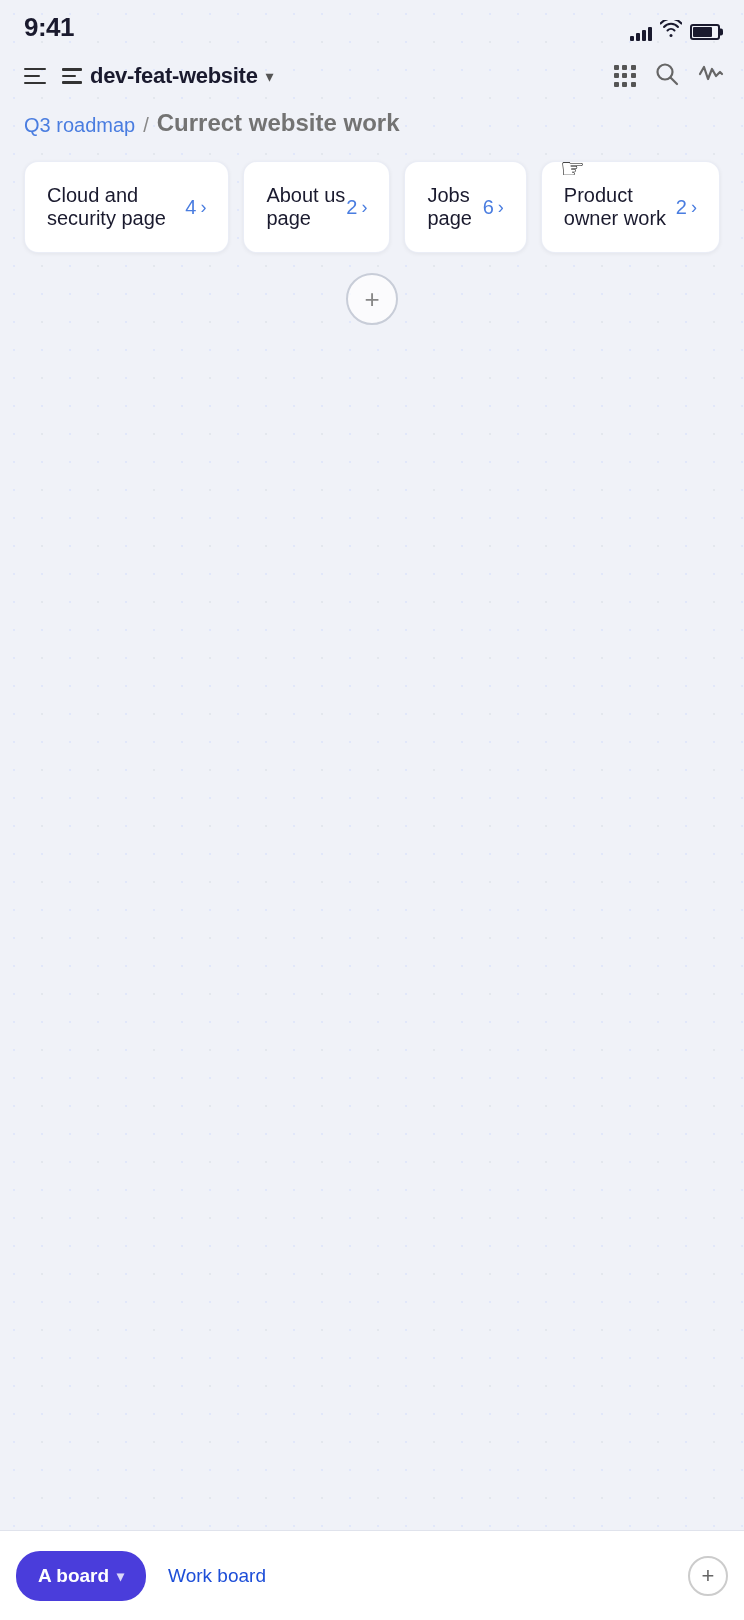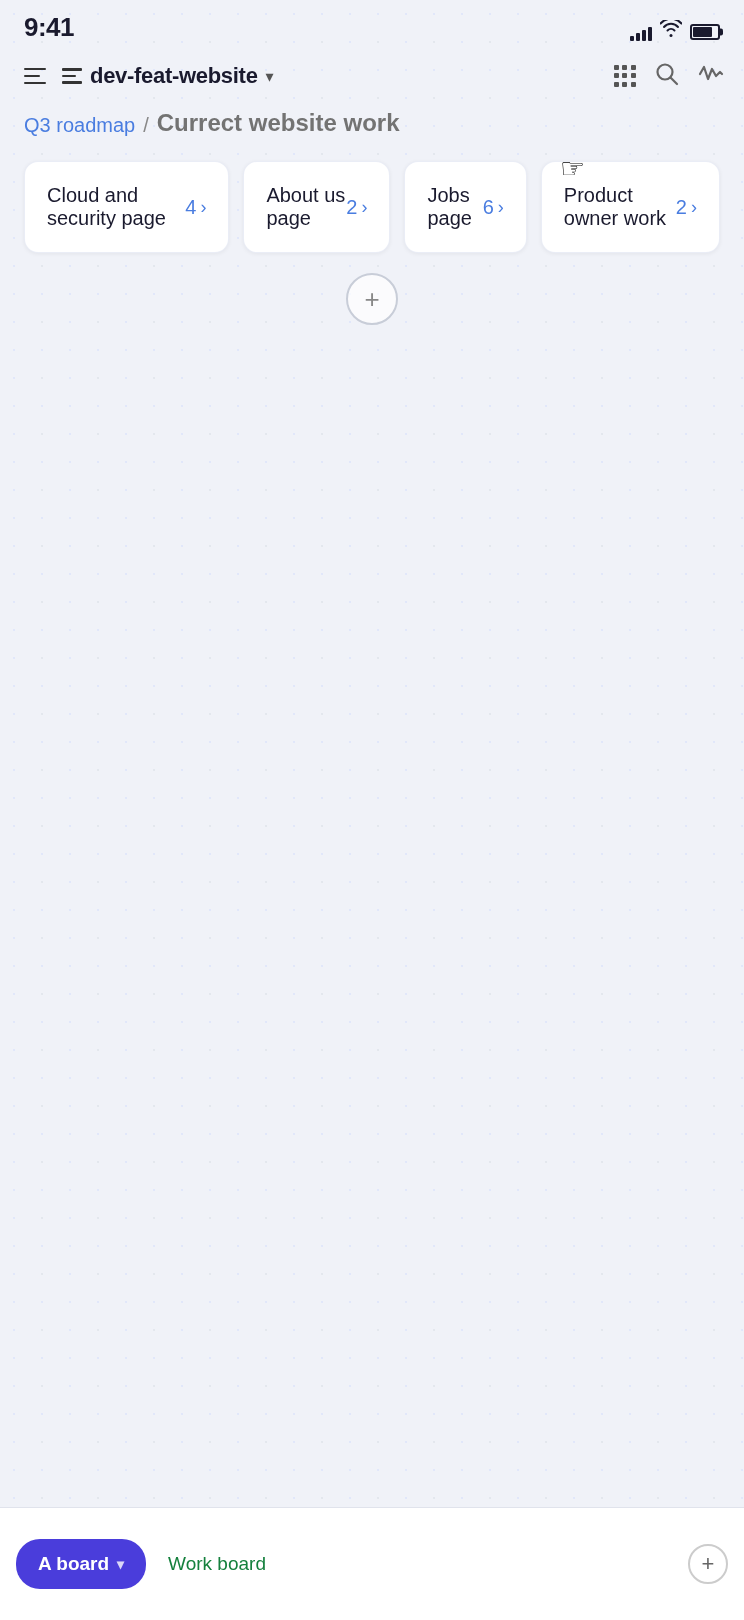--- a/index.html
+++ b/index.html
@@ -291,21 +291,21 @@
       color: #888;
       font-weight: 300;
     }
 
     
     .bottom-bar {
       position: absolute;
       bottom: 0;
       left: 0;
       right: 0;
-      height: 113px;
+      height: 90px;
       background: #ffffff;
       border-top: 1px solid #e0e3ec;
       display: flex;
       align-items: center;
       padding: 0 16px;
       gap: 0;
       z-index: 20;
     }
 
     .bottom-tab-active {
@@ -321,21 +321,21 @@
       cursor: pointer;
       white-space: nowrap;
     }
 
     .bottom-tab-active .chevron-down-white {
       font-size: 14px;
       color: rgba(255,255,255,0.8);
     }
 
     .bottom-tab {
-      color: #15803d;
+      color: #1d4ed8;
       font-size: 19px;
       font-weight: 400;
       padding: 14px 22px;
       cursor: pointer;
       white-space: nowrap;
       overflow: hidden;
       text-overflow: ellipsis;
     }
 
     .bottom-tab-add {

